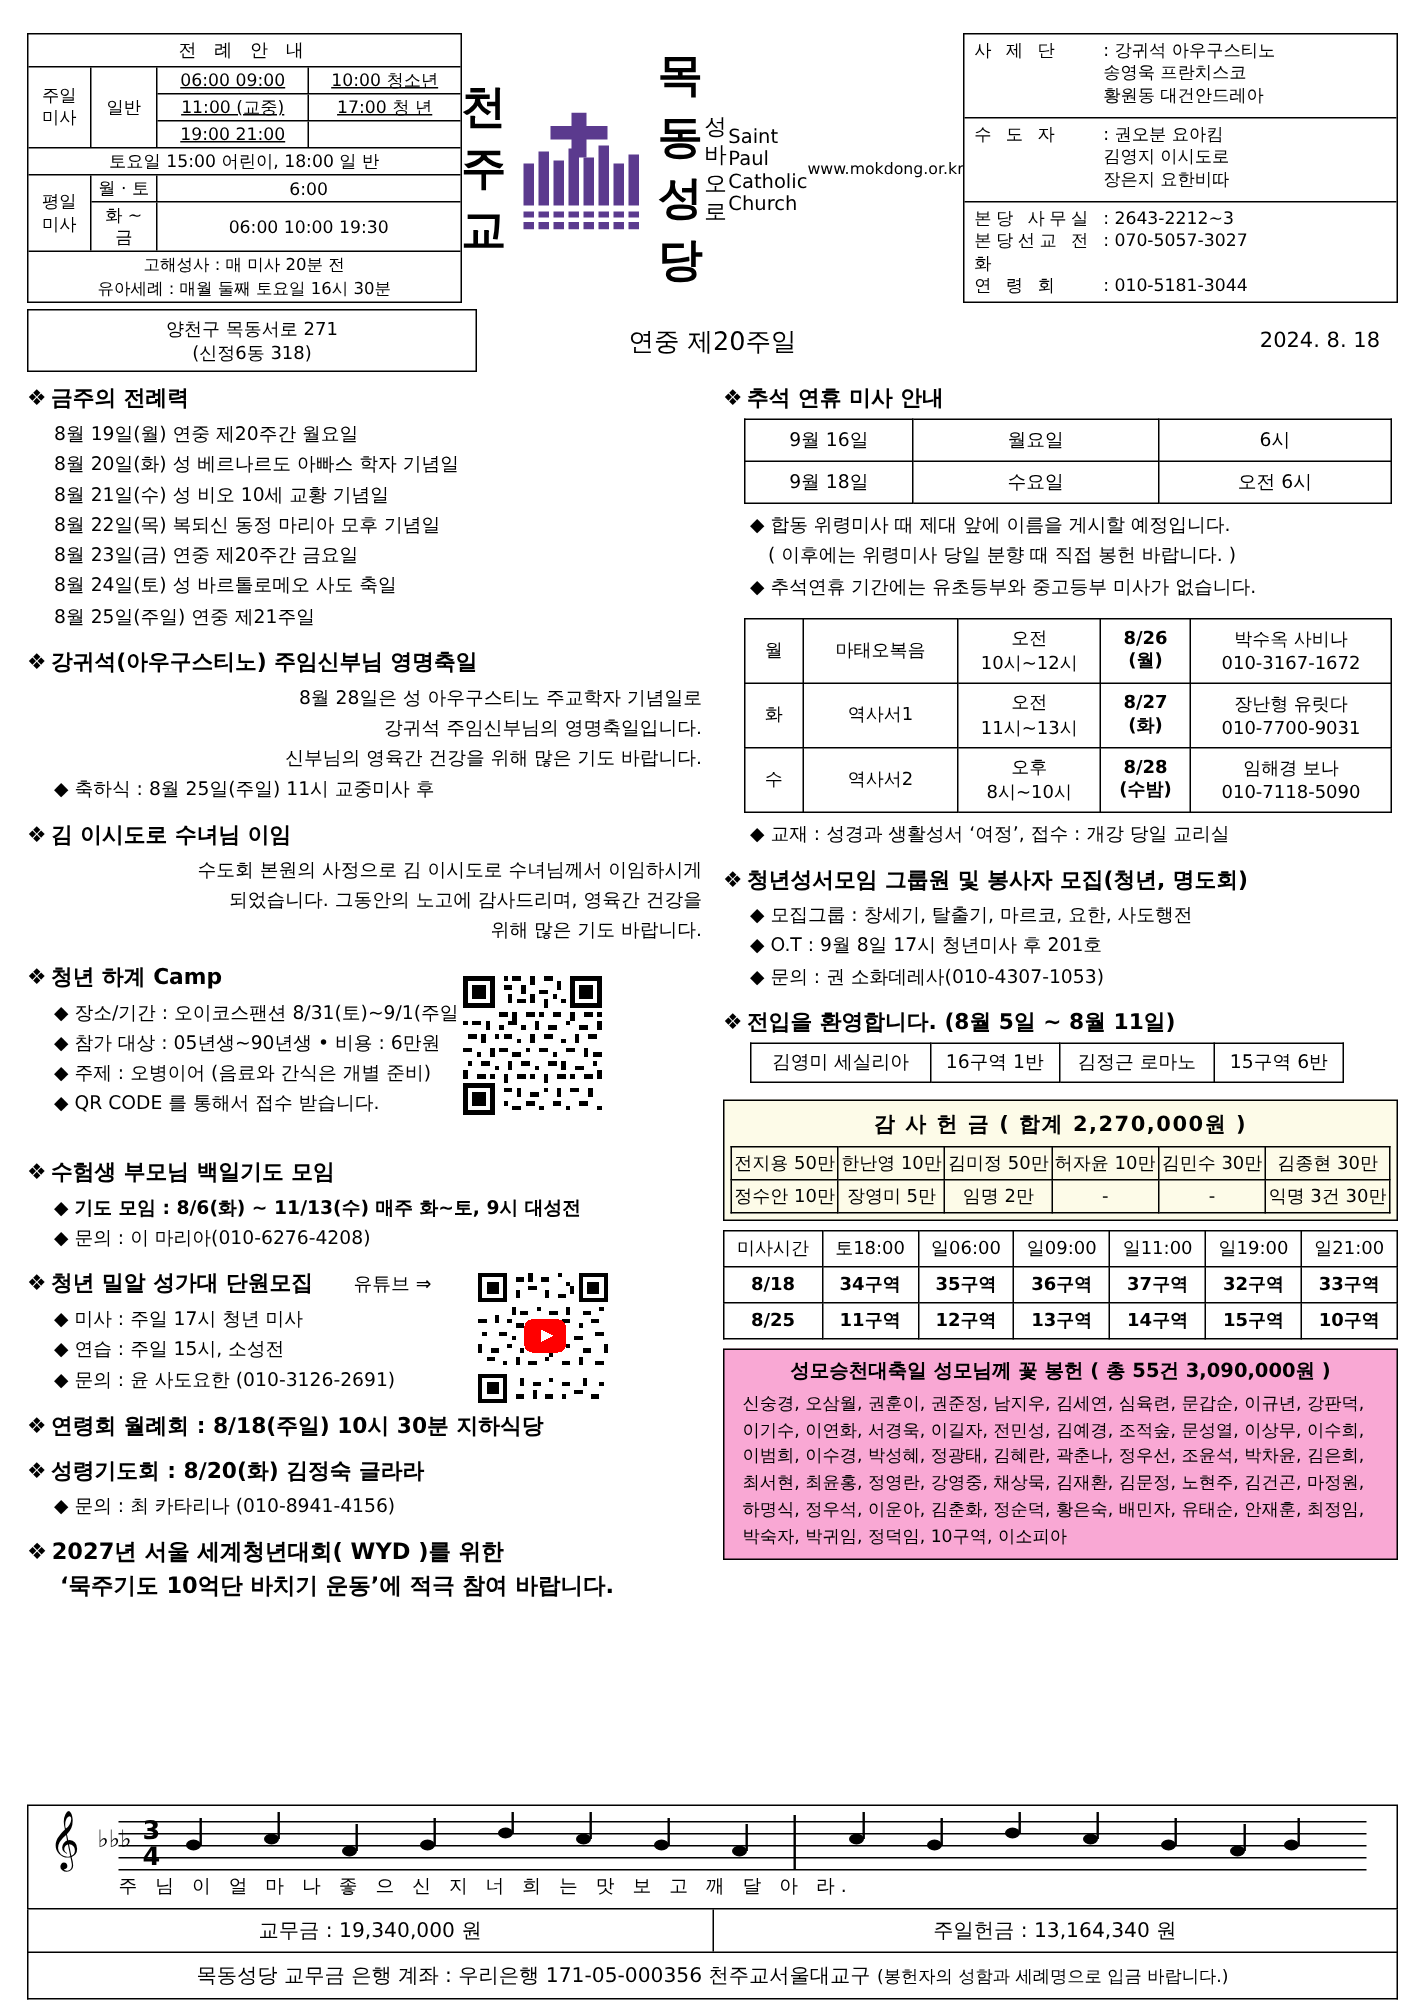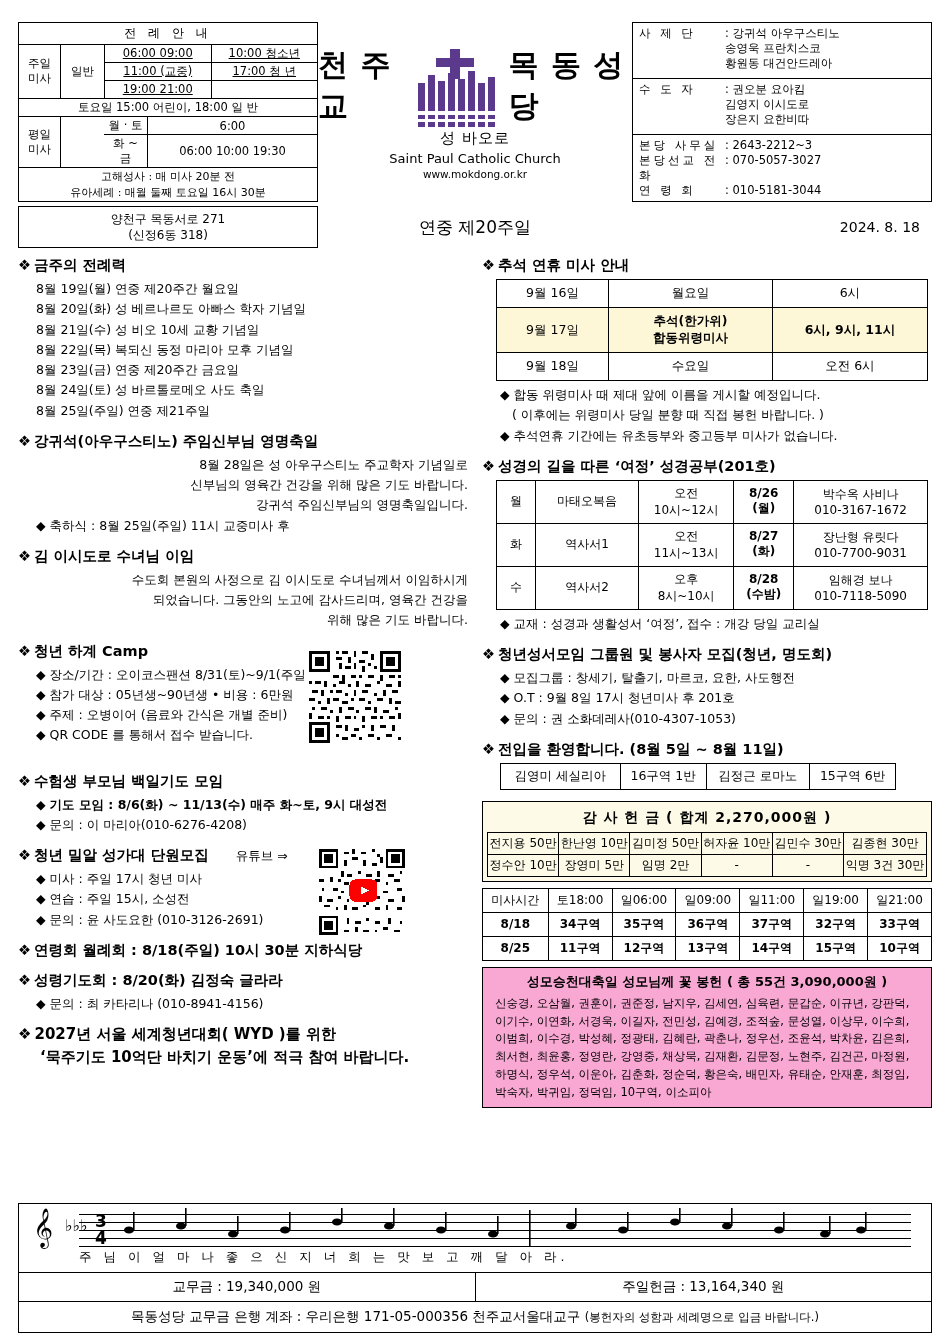--- a/index.html
+++ b/index.html
@@ -26,21 +26,21 @@
   .w-label { width:42px; }
   .w-kind { width:44px; }
   .sub-grid { flex:1; display:flex; flex-direction:column; }
   .sub-row { display:flex; flex:1; border-bottom:1px solid #000; }
   .sub-row:last-child { border-bottom:none; }
   .sub-c { flex:1; display:flex; align-items:center; justify-content:center; border-right:1px solid #000; }
   .sub-c:last-child { border-right:none; }
   .nowrapc { white-space:nowrap;text-decoration:underline; }
   .small11 { font-size:11px; }
 
-  .hdr-center { flex:1; display:flex; flex-direction:column; align-items:center; justify-content:center; position:relative; }
+  .hdr-center { flex:1; display:flex; flex-direction:row; align-items:center; justify-content:center; position:relative; }
   .logo-wrap { display:flex; align-items:center; justify-content:center; gap:2px; }
   .church-name { font-size:30px; font-weight:bold; letter-spacing:1px; }
   .cross-art { width:96px; height:74px; position:relative; }
   .sub-name { font-size:15px; margin-top:2px; letter-spacing:1px;}
   .eng-name { font-size:13px; margin-top:3px; }
   .url { font-size:10.5px; margin-top:2px; }
 
   .hdr-right { width:300px; border:1.5px solid #000; display:flex; flex-direction:column; font-size:11.5px; }
   .hr-block { padding:3px 6px; border-bottom:1px solid #000; }
   .hr-block:last-child { border-bottom:none; }
@@ -137,21 +137,21 @@
             <div class="sub-c nowrapc">19:00   21:00</div>
             <div class="sub-c nowrapc"></div>
           </div>
         </div>
       </div>
 
       <div class="hl-row" style="flex:1;">
         <div class="hl-c" style="flex:1;border-right:none;">토요일 15:00 어린이, 18:00 일 반</div>
       </div>
 
-      <div class="hl-row" style="flex:2;gap:43px;">
+      <div class="hl-row" style="flex:2;">
         <div class="hl-c w-label">
           <span style="line-height:1.3;">평일<br>미사</span>
         </div>
         <div class="sub-grid">
           <div class="sub-row">
             <div class="hl-c w-kind">월 · 토</div>
             <div class="sub-c">6:00</div>
           </div>
           <div class="sub-row">
             <div class="hl-c w-kind">화 ~ 금</div>
@@ -253,22 +253,22 @@
           <div>8월 23일(금) 연중 제20주간 금요일</div>
           <div>8월 24일(토) 성 바르톨로메오 사도 축일</div>
           <div>8월 25일(주일) 연중 제21주일</div>
         </div>
       </div>
 
       <div class="sec-wrap">
         <h3 class="sec"><span class="diamond">❖</span><span>강귀석(아우구스티노) 주임신부님 영명축일</span></h3>
         <div class="indent2">
           <div>8월 28일은 성 아우구스티노 주교학자 기념일로</div>
+          <div>강귀석 주임신부님의 영명축일입니다.</div>
           <div>신부님의 영육간 건강을 위해 많은 기도 바랍니다.</div>
-          <div>강귀석 주임신부님의 영명축일입니다.</div>
         </div>
         <div class="bullet">
             <div>◆ <span>축하식 : 8월 25일(주일) 11시 교중미사 후</span></div>
           </div>
       </div>
 
       <div class="sec-wrap">
         <h3 class="sec"><span class="diamond">❖</span><span>김 이시도로 수녀님 이임</span></h3>
         <div class="indent2">
           <div>수도회 본원의 사정으로 김 이시도로 수녀님께서 이임하시게</div>
@@ -518,41 +518,34 @@
       <div class="sec-wrap">
         <h3 class="sec"><span class="diamond">❖</span><span>추석 연휴 미사 안내</span></h3>
         <table class="tbl chuseok" style="width:96%;margin-left:14px;">
           <tbody>
               <tr>
             <td style="width:26%;">9월 16일</td>
             <td style="width:38%;">월요일</td>
             <td>6시</td>
           </tr>
           <tr>
-            <td class="hl-yellow">9월 17일</td>
-            <td class="hl-yellow" style="white-space:pre-line;font-weight:bold;">추석(한가위)
-합동위령미사</td>
-            <td class="hl-yellow" style="font-weight:bold;">6시, 9시, 11시</td>
-          </tr>
-          <tr>
             <td>9월 18일</td>
             <td>수요일</td>
             <td>오전 6시</td>
           </tr>
         </tbody>
           </table>
         <div class="bullet" style="margin-top:4px;">
           <div>◆ <span>합동 위령미사 때 제대 앞에 이름을 게시할 예정입니다.</span></div>
           <div style="padding-left:12px;text-indent:0;">( 이후에는 위령미사 당일 분향 때 직접 봉헌 바랍니다. )</div>
           <div>◆ <span>추석연휴 기간에는 유초등부와 중고등부 미사가 없습니다.</span></div>
         </div>
       </div>
 
       <div class="sec-wrap">
-        <h3 class="sec"><span class="diamond">❖</span><span>성경의 길을 따른 ‘여정’ 성경공부(201호)</span></h3>
         <table class="tbl bible" style="width:96%;margin-left:14px;">
           <tbody>
               <tr>
             <td style="width:9%;">월</td>
             <td style="width:24%;">마태오복음</td>
             <td style="width:22%;white-space:pre-line;">오전
 10시~12시</td>
             <td style="width:14%;white-space:pre-line;font-weight:bold;">8/26
 (월)</td>
             <td style="white-space:pre-line;">박수옥 사비나

